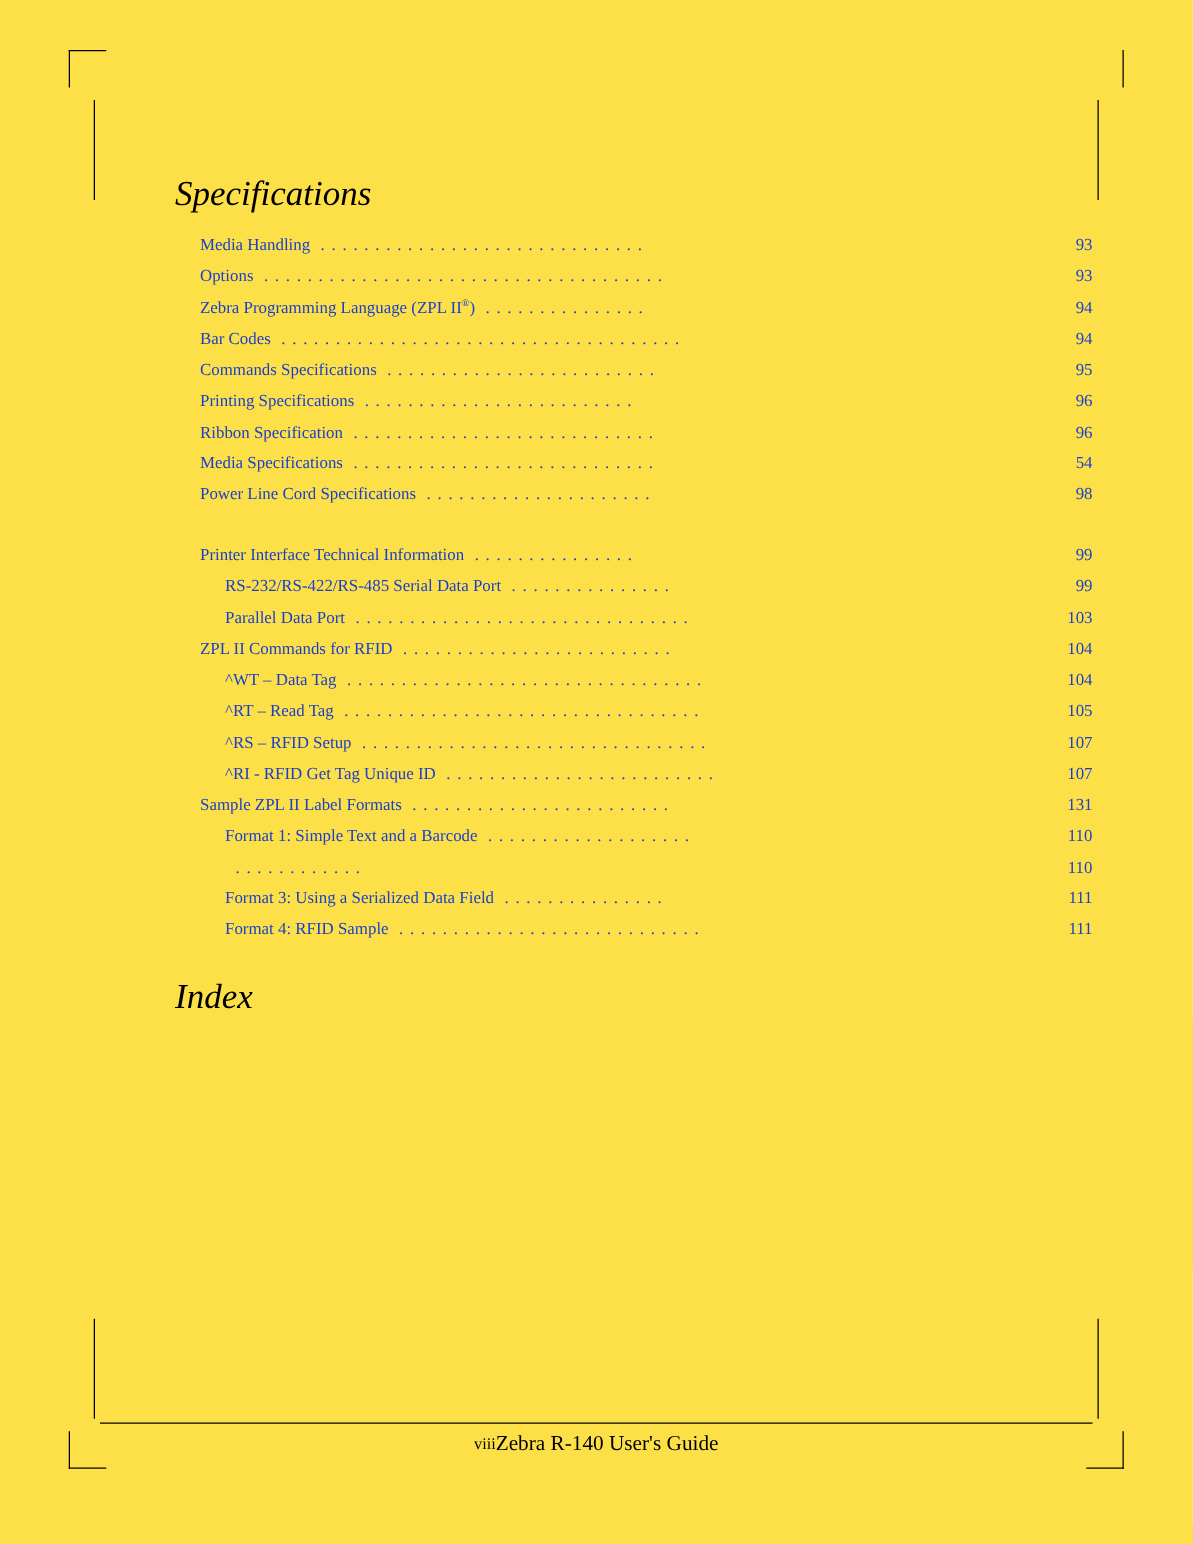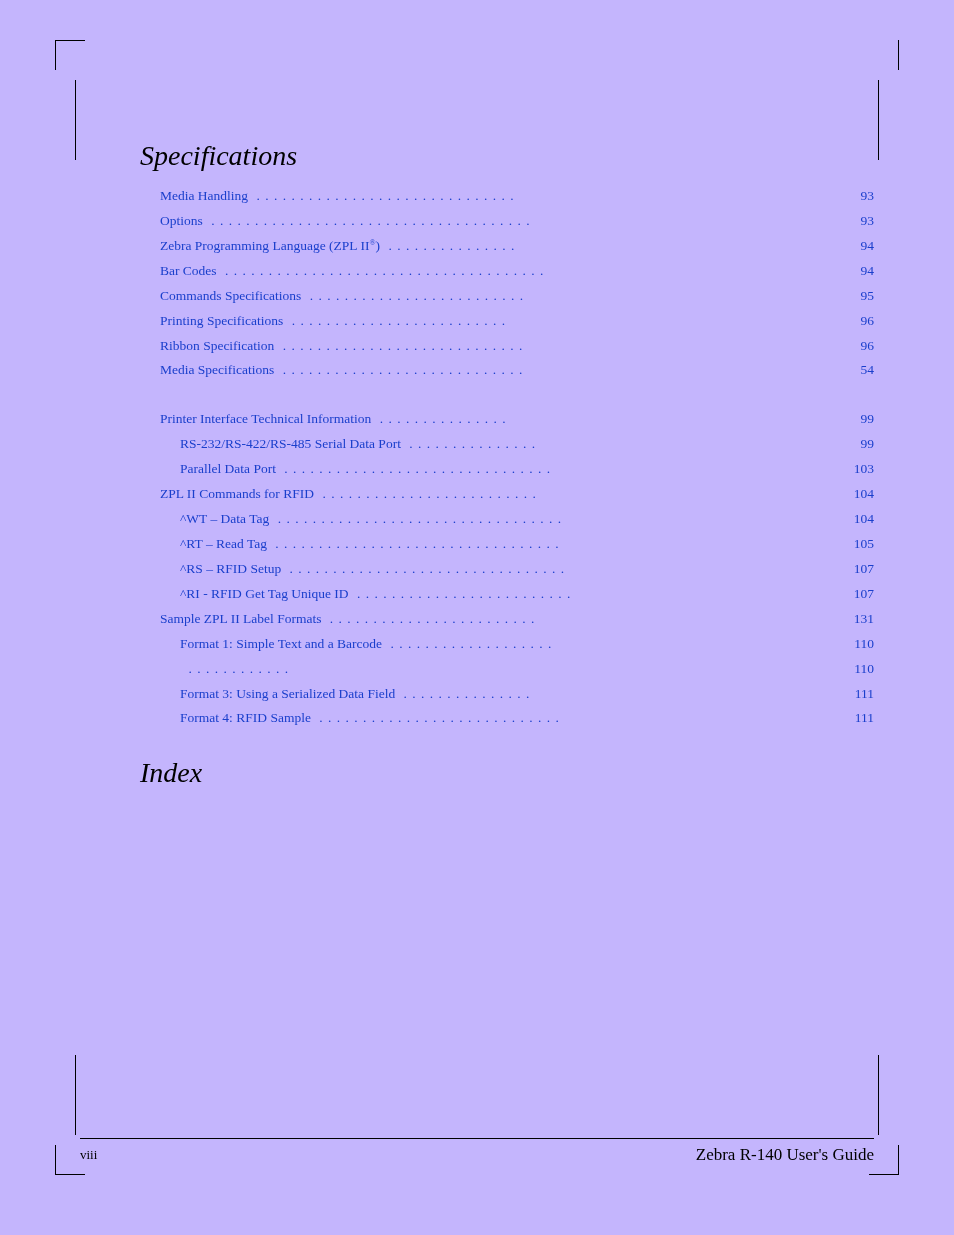--- a/index.html
+++ b/index.html
@@ -13,21 +13,21 @@
       font-family: Times New Roman, Times, serif;
       width: 954px;
       min-height: 1235px;
       position: relative;
       overflow-x: hidden;
     }
 
     .page {
       width: 954px;
       min-height: 1235px;
-      background: #c4b5fd;
+      background: #fde047;
       position: relative;
       padding: 60px 80px 60px 80px;
     }
 
     
     .corner-mark-tl {
       position: absolute;
       top: 40px;
       left: 55px;
       width: 1px;
@@ -175,21 +175,21 @@
     }
 
     .footer {
       position: absolute;
       bottom: 70px;
       left: 80px;
       right: 80px;
       border-top: 1px solid #000;
       padding-top: 6px;
       display: flex;
-      justify-content: space-between;
+      justify-content: center;
       align-items: center;
     }
 
     .footer-left {
       font-size: 13px;
       color: #000;
     }
 
     .footer-right {
       font-size: 17px;
@@ -258,20 +258,25 @@
         <div class="toc-entry">
           <span class="toc-label">Ribbon Specification</span>
           <span class="toc-dots">&nbsp;. . . . . . . . . . . . . . . . . . . . . . . . . . . .</span>
           <span class="toc-page">96</span>
         </div>
         <div class="toc-entry">
           <span class="toc-label">Media Specifications</span>
           <span class="toc-dots">&nbsp;. . . . . . . . . . . . . . . . . . . . . . . . . . . .</span>
           <span class="toc-page">54</span>
         </div>
+        <div class="toc-entry">
+          <span class="toc-label">Power Line Cord Specifications</span>
+          <span class="toc-dots">&nbsp;. . . . . . . . . . . . . . . . . . . . .</span>
+          <span class="toc-page">98</span>
+        </div>
       </div>
     </div>
 
     <div class="section-gap">
       <div class="toc-entries">
 
         <div class="toc-entry">
           <span class="toc-label">Printer Interface Technical Information</span>
           <span class="toc-dots">&nbsp;. . . . . . . . . . . . . . .</span>
           <span class="toc-page">99</span>

